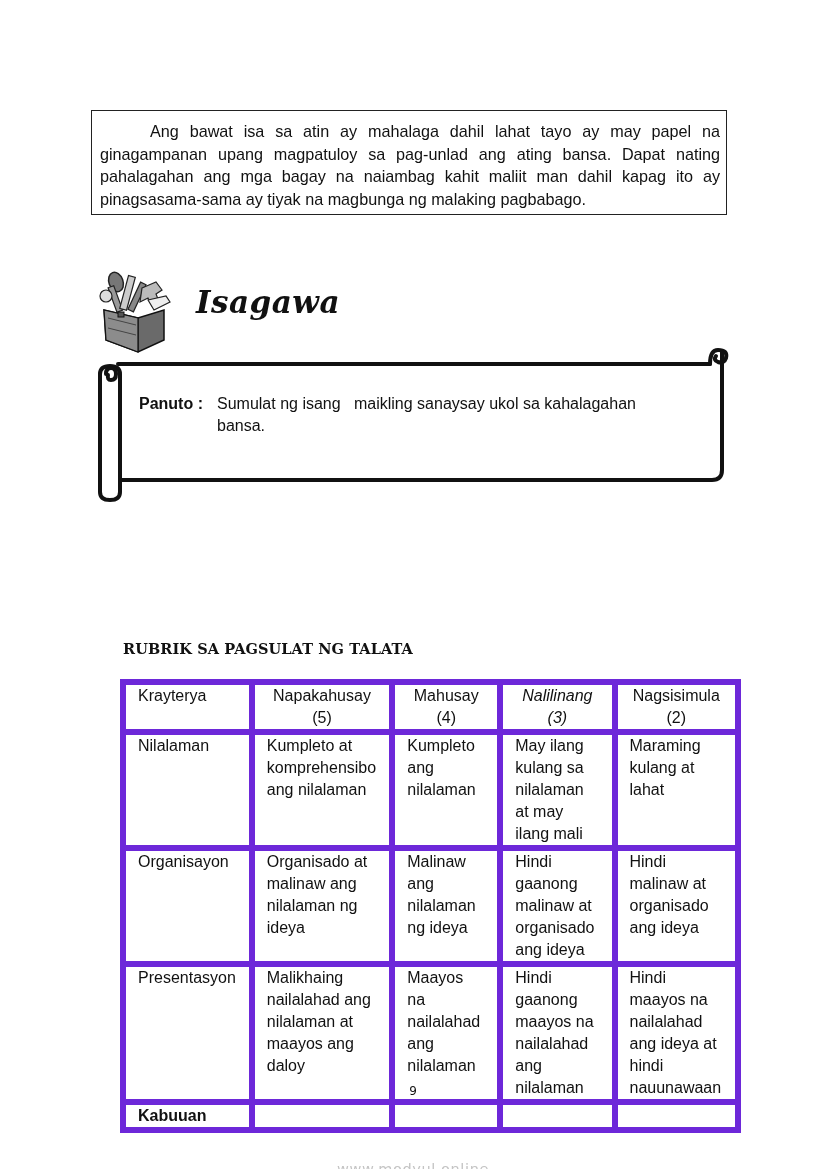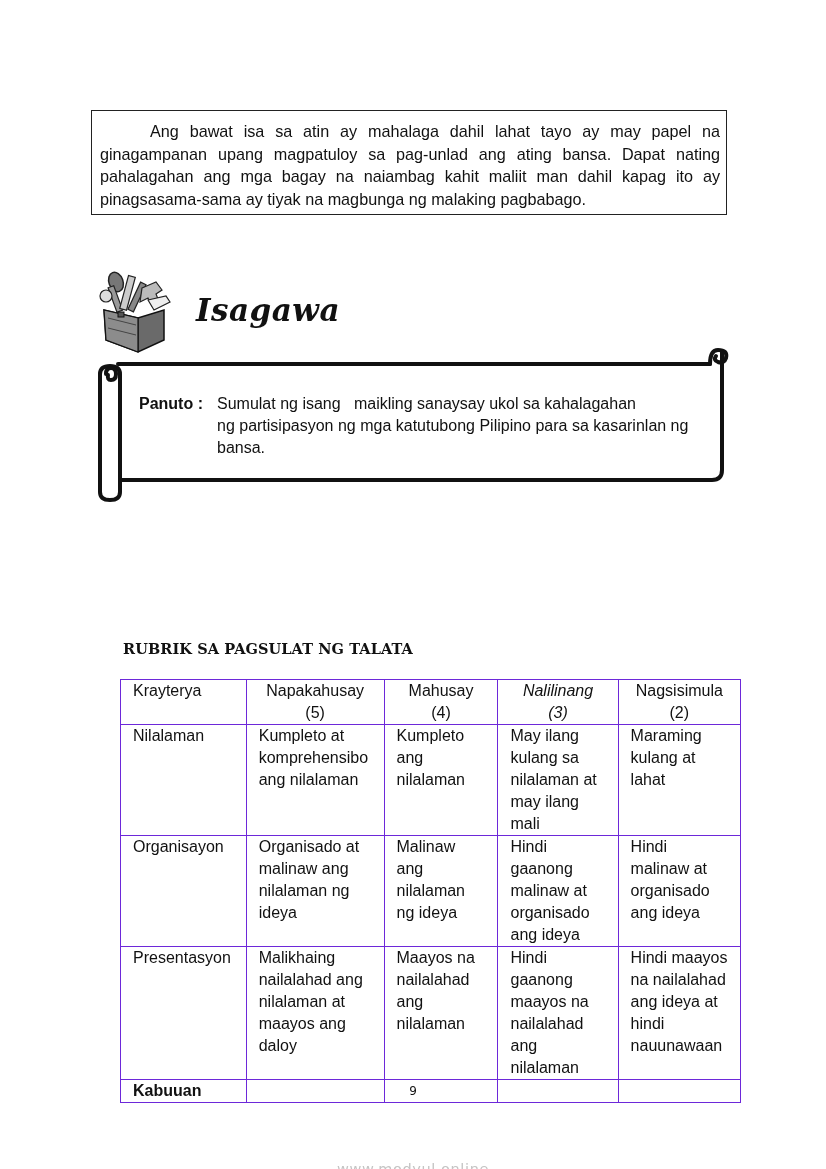--- a/index.html
+++ b/index.html
@@ -11,40 +11,40 @@
   .intro-box {
     position: absolute; left: 91px; top: 110px; width: 620px; height: 94px;
     border: 1.5px solid #222; padding: 9px 6px 0 8px;
     font-size: 16.2px; line-height: 22.5px; text-align: justify;
     text-indent: 50px; box-sizing: content-box;
   }
   .isagawa-icon { position: absolute; left: 98px; top: 268px; width: 80px; height: 86px; }
   .isagawa-title {
     position: absolute; left: 196px; top: 284px;
     font-family: "DejaVu Serif", serif; font-style: italic; font-weight: bold;
-    font-size: 31px; letter-spacing: 0.5px; color: #111; margin-top: 8px;
+    font-size: 31px; letter-spacing: 0.5px; color: #111;
   }
   .scroll-svg { position: absolute; left: 96px; top: 344px; width: 636px; height: 160px; }
   .panuto {
     position: absolute; left: 139px; top: 393px; width: 580px;
     font-size: 16px; line-height: 22px;
   }
   .panuto-label { position: absolute; left: 0; top: 0; font-weight: bold; }
   .panuto-text { position: absolute; left: 78px; top: 0; width: 500px; }
   .rubric-title {
     position: absolute; left: 123px; top: 640px;
     font-family: "DejaVu Serif", serif; font-weight: bold; font-size: 14.5px;
     letter-spacing: 0.1px;
   }
   table.rubric {
     position: absolute; left: 120px; top: 679px; width: 621px;
     border-collapse: collapse; font-size: 16px; line-height: 22px;
   }
   table.rubric td {
-    border: 1px solid #6d28d9; vertical-align: top; padding: 0 12px;
+    border: 6px solid #6d28d9; vertical-align: top; padding: 0 12px;
   }
   table.rubric tr.head td { text-align: center; }
   table.rubric tr.head td.first { text-align: left; }
   .c0 { width: 105px; } .c1 { width: 118px; margin-top: 48px; } .c2 { width: 113px; }
   .c3 { width: 119px; font-style: italic; } .c4 { width: 106px; }
   .bold { font-weight: bold; }
   .page-number {
     position: absolute; left: 0; width: 826px; top: 1084px; text-align: center;
     font-family: "DejaVu Sans", sans-serif; font-size: 12px; color: #111;
   }
@@ -91,21 +91,20 @@
   <path d="M626 8 L626 20"></path>
 
   <path d="M4 30 Q4 22 14 22 Q24 22 24 30 L24 148 Q24 156 14 156 Q4 156 4 148 Z"></path>
   <path d="M10 30 Q10 24 15 24 Q20 24 20 30 Q20 36 15 36 Q11 36 12 31"></path>
 </svg>
 
 <div class="panuto">
   <span class="panuto-label">Panuto :</span>
   <div class="panuto-text">
     <div style="white-space:pre">Sumulat ng isang   maikling sanaysay ukol sa kahalagahan</div>
-    <div>ng partisipasyon ng mga katutubong Pilipino para sa kasarinlan ng</div>
     <div>bansa.</div>
   </div>
 </div>
 
 <div class="rubric-title">RUBRIK SA PAGSULAT NG TALATA</div>
 
 <table class="rubric">
   <tbody>
       <tr class="head">
     <td class="c0 first"><span>Krayterya</span></td>

